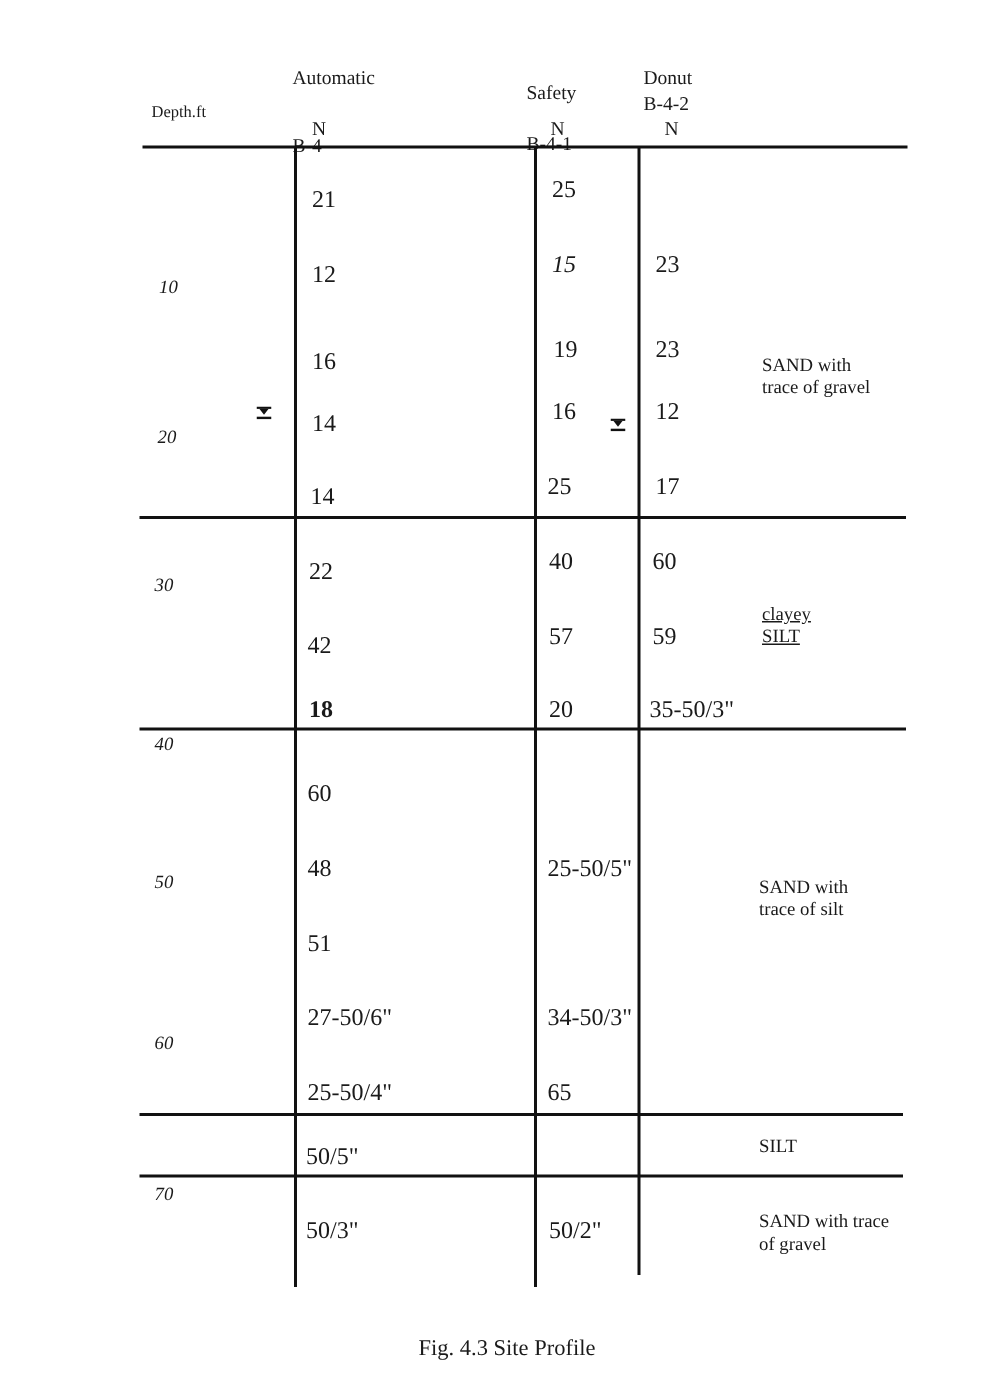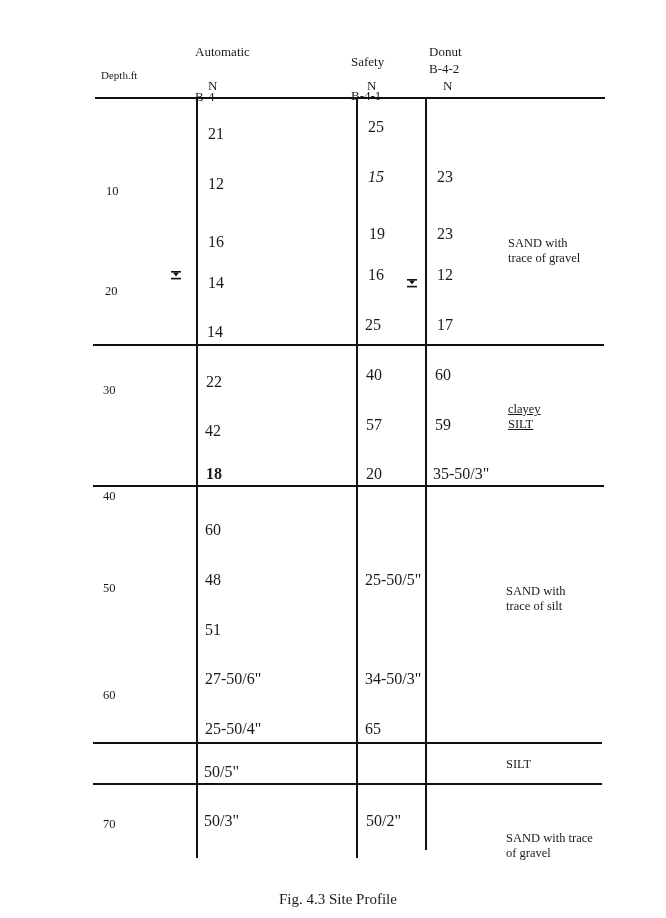--- a/index.html
+++ b/index.html
@@ -3,21 +3,21 @@
 <meta charset="utf-8">
 <style>
   html, body { margin: 0; padding: 0; background: #ffffff; }
   body { width: 666px; height: 918px; position: relative; overflow: hidden;
          font-family: "Liberation Serif", serif; color: #1a1a1a; }
   .abs { position: absolute; white-space: nowrap; }
   .hdr { font-size: 13px; line-height: 13px; }
   .hline { position: absolute; height: 2px; background: #111; }
   .vline { position: absolute; width: 2px; background: #111; }
   .val { position: absolute; font-size: 16px; line-height: 13px; white-space: nowrap; }
-  .depth { position: absolute; font-size: 12.5px; line-height: 13px; }
+  .depth { position: absolute; font-size: 12.5px; line-height: 13px; font-style: italic; }
   .soil { position: absolute; font-size: 12.5px; line-height: 15px; white-space: nowrap; }
   .wt { position: absolute; width: 10px; height: 9px; }
   .caption { position: absolute; font-size: 15px; white-space: nowrap; }
 </style>
 </head>
 <body>
 
 <div class="abs hdr" style="left:101px;top:69px;font-size:11px;">Depth.ft</div>
 
 <div class="abs hdr" style="left:195px;top:45px;">Automatic</div>
@@ -41,21 +41,21 @@
 <div class="vline" style="left:196px;top:98px;height:760px;"></div>
 <div class="vline" style="left:356px;top:98px;height:760px;"></div>
 <div class="vline" style="left:425px;top:98px;height:752px;"></div>
 
 <div class="depth" style="left:106px;top:185px;">10</div>
 <div class="depth" style="left:105px;top:285px;">20</div>
 <div class="depth" style="left:103px;top:384px;">30</div>
 <div class="depth" style="left:103px;top:490px;">40</div>
 <div class="depth" style="left:103px;top:582px;">50</div>
 <div class="depth" style="left:103px;top:689px;">60</div>
-<div class="depth" style="left:103px;top:790px;margin-top:28px;">70</div>
+<div class="depth" style="left:103px;top:790px;">70</div>
 
 <div class="val" style="left:208px;top:127px;">21</div>
 <div class="val" style="left:208px;top:177px;">12</div>
 <div class="val" style="left:208px;top:235px;">16</div>
 <div class="val" style="left:208px;top:276px;">14</div>
 <div class="val" style="left:207px;top:325px;">14</div>
 <div class="val" style="left:206px;top:375px;">22</div>
 <div class="val" style="left:205px;top:424px;">42</div>
 <div class="val" style="left:206px;top:467px;font-weight:bold;">18</div>
 <div class="val" style="left:205px;top:523px;">60</div>
@@ -106,18 +106,18 @@
   <div>clayey</div>
   <div>SILT</div>
 </div>
 <div class="soil" style="left:506px;top:584px;">
   <div>SAND with</div>
   <div>trace of silt</div>
 </div>
 <div class="soil" style="left:506px;top:757px;">
   <div>SILT</div>
 </div>
-<div class="soil" style="left:506px;top:807px;margin-top:24px;">
+<div class="soil" style="left:506px;top:807px;">
   <div>SAND with trace</div>
   <div>of gravel</div>
 </div>
 
 <div class="caption" style="left:279px;top:891px;">Fig. 4.3 Site Profile</div>
 
 </body></html>

